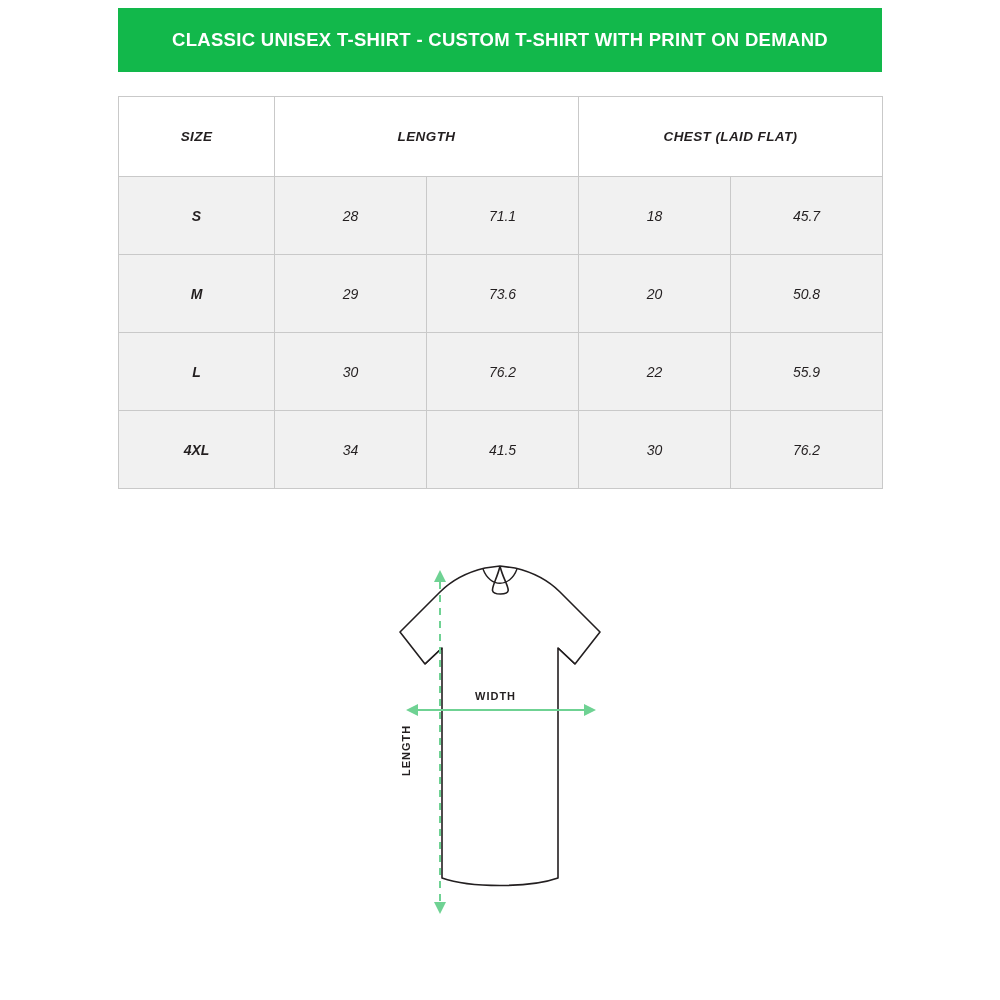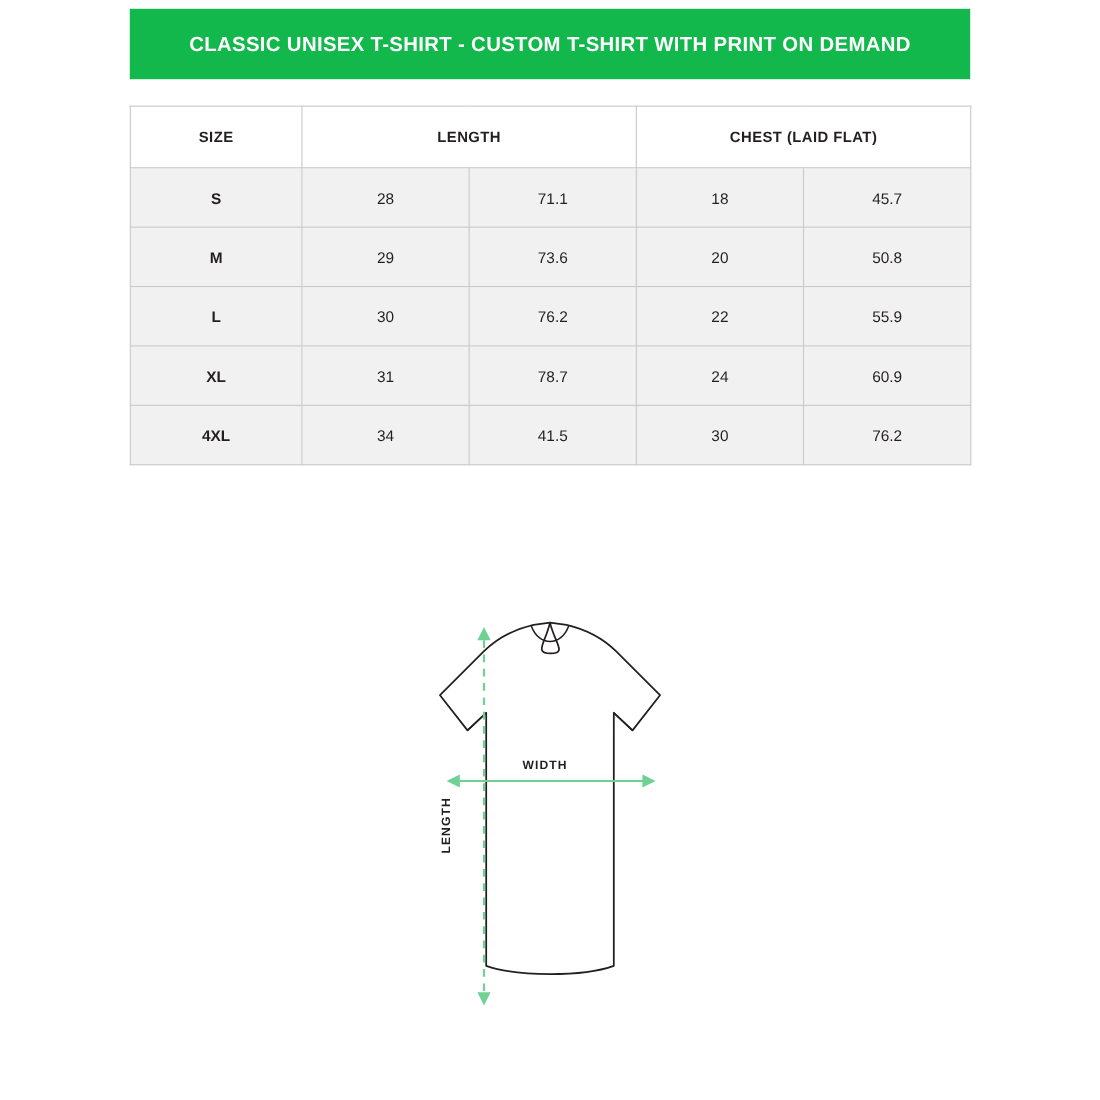--- a/index.html
+++ b/index.html
@@ -52,21 +52,22 @@
     border-collapse: collapse;
     table-layout: fixed;
   }
   .size-table th,
   .size-table td {
     border: 1px solid #c9c9c9;
     text-align: center;
     font-size: 14px;
     color: #231f20;
     height: 45px;
-    padding: 4px;
+    padding: 16px;
+    font-style: italic;
   }
   .size-table thead th {
     background: #ffffff;
     font-weight: bold;
     font-size: 13.5px;
     letter-spacing: 0.4px;
     height: 47px;
   }
   .size-table tbody tr {
     background: #f1f1f1;
@@ -159,27 +160,20 @@
         <td>73.6</td>
         <td>20</td>
         <td>50.8</td>
       </tr>
       <tr>
         <td class="size-cell">L</td>
         <td>30</td>
         <td>76.2</td>
         <td>22</td>
         <td>55.9</td>
-      </tr>
-      <tr>
-        <td class="size-cell">XL</td>
-        <td>31</td>
-        <td>78.7</td>
-        <td>24</td>
-        <td>60.9</td>
       </tr>
       <tr>
         <td class="size-cell">4XL</td>
         <td>34</td>
         <td>41.5</td>
         <td>30</td>
         <td>76.2</td>
       </tr>
     </tbody>
   </table>

